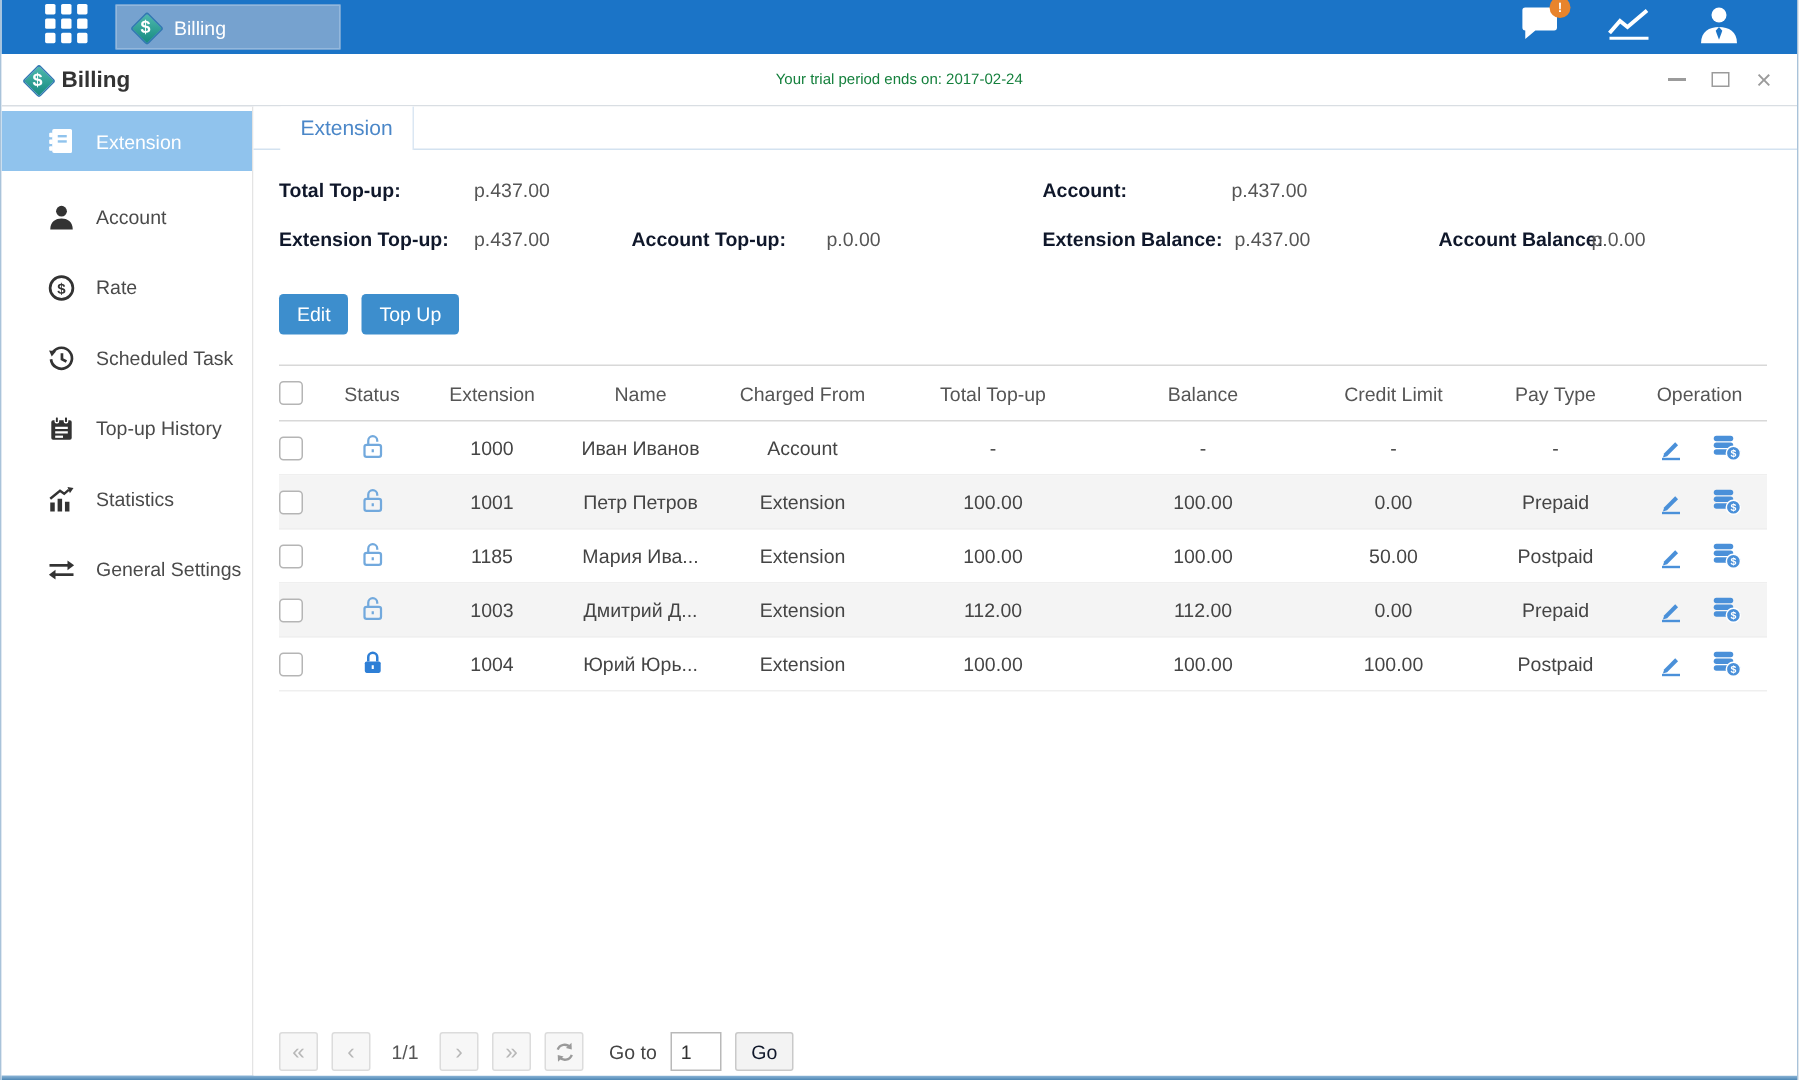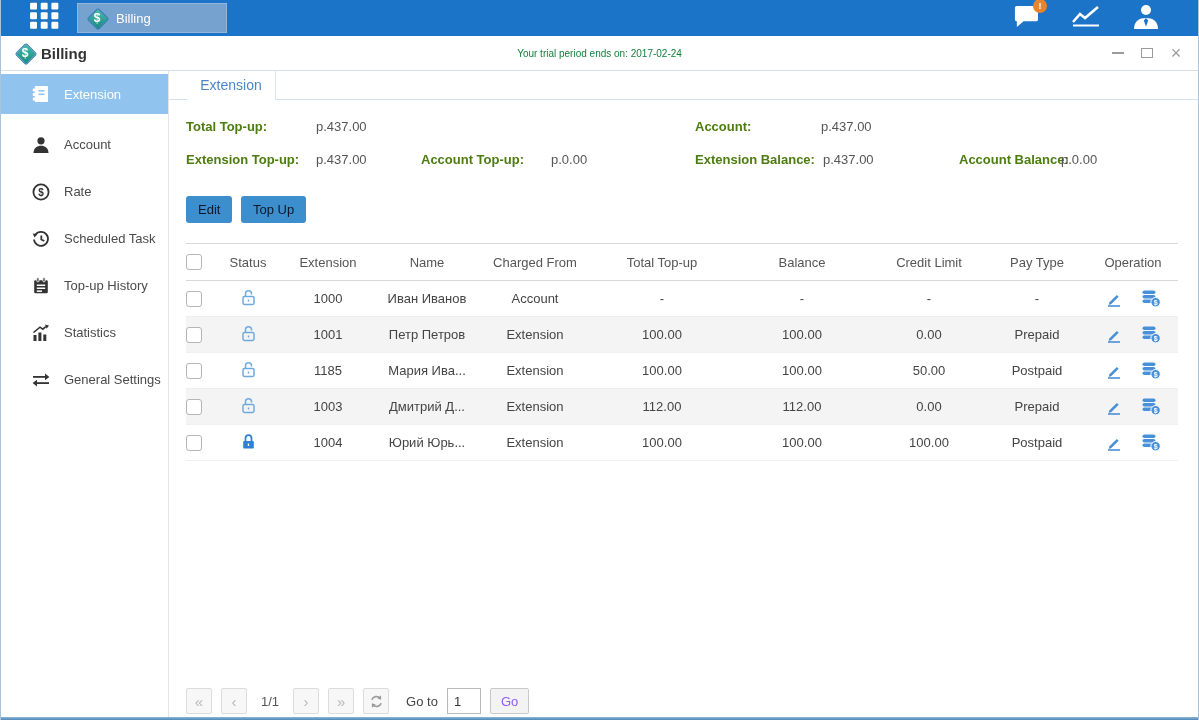--- a/index.html
+++ b/index.html
@@ -45,25 +45,25 @@
   .main{flex:1;position:relative;font-size:13px;color:#444;box-sizing:border-box;background:#fff;}
 
   
   .tabbar{display:flex;height:29px;}
   .tab-sp{width:18px;border-bottom:1px solid #d3e2f0;}
   .tab{width:88px;text-align:center;line-height:28px;color:#4b87c8;font-size:14px;
        border-right:1px solid #dbe7f3;background:#fff;cursor:pointer;}
   .tab-fill{flex:1;border-bottom:1px solid #d3e2f0;}
 
   
-  .sum-label{position:absolute;font-weight:bold;color:#4d7c0f;white-space:nowrap;}
+  .sum-label{position:absolute;font-weight:bold;color:#0f172a;white-space:nowrap;}
   .sum-value{position:absolute;color:#555;white-space:nowrap;}
 
   
-  .btn-blue{position:absolute;top:125px;height:27px;background:#3d8ecd;color:#0f172a;border:none;border-radius:3px;
+  .btn-blue{position:absolute;top:125px;height:27px;background:#3d8ecd;color:#ffffff;border:none;border-radius:3px;
             font-size:13px;font-family:"Liberation Sans",sans-serif;cursor:pointer;padding:0 12px;}
 
   
   .tablewrap{position:absolute;left:17px;right:20px;top:172px;}
   .thead{display:flex;height:36px;align-items:center;border-top:1px solid #d8d8d8;border-bottom:1px solid #d8d8d8;color:#555;}
   .trow{display:flex;height:35px;align-items:center;border-bottom:1px solid #efefef;color:#444;}
   .trow.alt{background:#f4f4f4;}
   .c{text-align:center;flex-shrink:0;}
   .c-check{width:30px;display:flex;justify-content:flex-start;}
   .c-status{width:64px;display:flex;justify-content:center;}
@@ -73,21 +73,21 @@
   .checkbox{width:14px;height:14px;border:1px solid #b5b5b5;border-radius:3px;background:#fff;display:inline-block;cursor:pointer;}
   .op-ic{cursor:pointer;display:flex;align-items:center;}
 
   
   .pager{position:absolute;left:17px;right:20px;top:616px;height:28px;display:flex;align-items:center;gap:9px;color:#555;}
   .pbtn{width:26px;height:26px;background:#f7f7f7;border:1px solid #dcdcdc;border-radius:2px;box-sizing:border-box;
         display:flex;align-items:center;justify-content:center;color:#b8b8b8;font-size:15px;cursor:pointer;}
   .page-ind{margin:4px 5px;color:#555;}
   .goto-label{margin-left:8px;color:#444;}
   .goto-input{width:24px;height:22px;border:1px solid #b9b9b9;padding-left:6px;font-size:13px;font-family:"Liberation Sans",sans-serif;color:#333;}
-  .go-btn{height:26px;padding:0 10px;background:#f3f3f3;border:1px solid #c9c9c9;border-radius:2px;color:#8b5cf6;
+  .go-btn{height:26px;padding:0 10px;background:#f3f3f3;border:1px solid #c9c9c9;border-radius:2px;color:#0f172a;
           font-size:13px;font-family:"Liberation Sans",sans-serif;cursor:pointer;}
   .pager-right{margin-left:auto;display:flex;align-items:center;gap:10px;}
   .page-size{width:52px;height:25px;border:1px solid #c7c7c7;box-sizing:border-box;display:flex;align-items:center;
              justify-content:space-between;padding:0 8px;background:#fdfdfd;cursor:pointer;}
   .tri-down{width:0;height:0;border-left:4px solid transparent;border-right:4px solid transparent;border-top:5px solid #9a9a9a;}
 
   .bottom-strip{height:3px;background:linear-gradient(#8db6d8,#4e87b4);flex-shrink:0;}
 </style>
 </head>
 <body>

